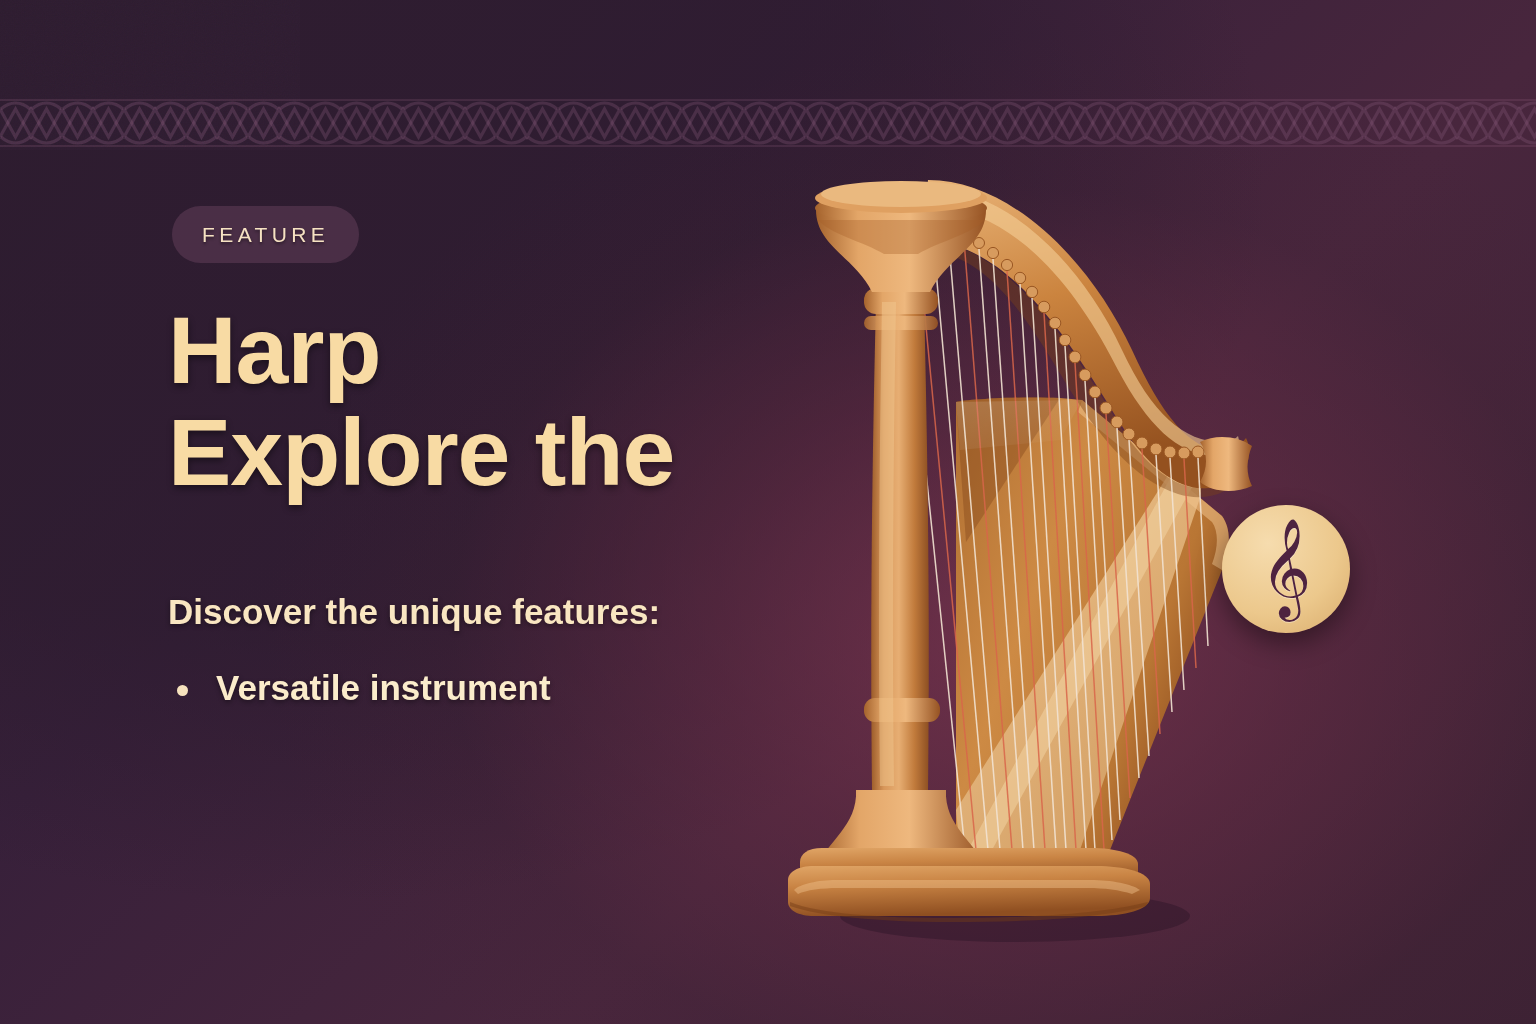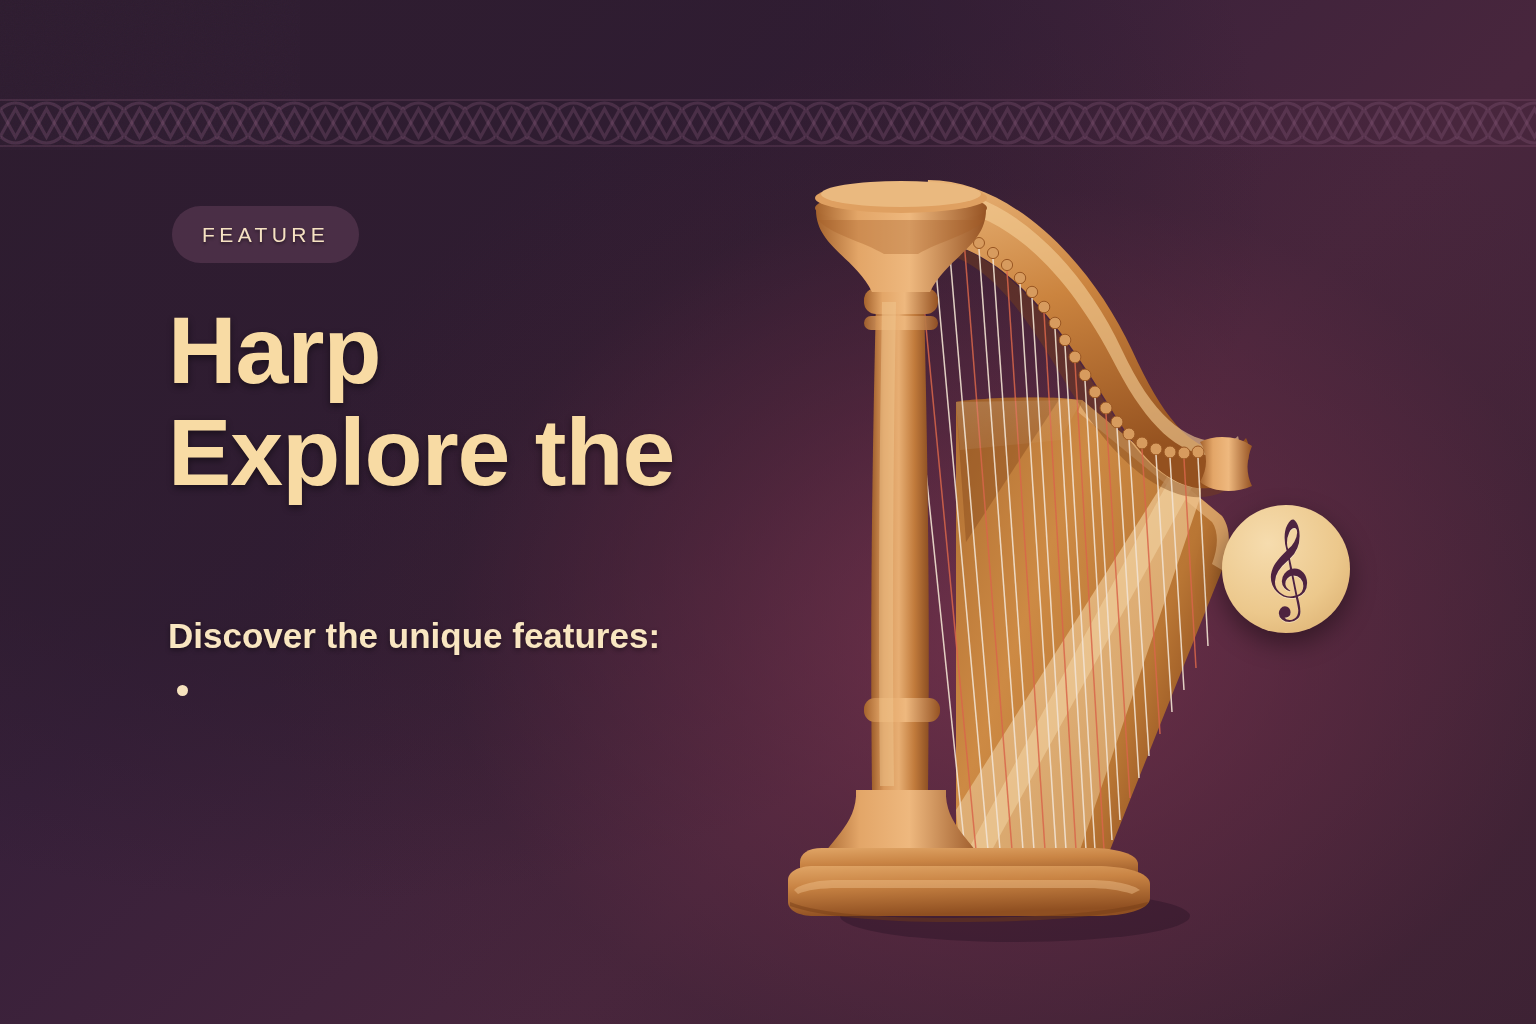--- a/index.html
+++ b/index.html
@@ -27,21 +27,21 @@
     display:flex;align-items:center;padding:0 30px;}
   .badge span{font-size:21px;font-weight:normal;letter-spacing:4.4px;
     color:#f6e2c2;text-shadow:0 2px 3px rgba(0,0,0,.42);}
 
   .headline{position:absolute;left:168px;top:300px;width:640px;
     font-size:95px;font-weight:bold;line-height:1.07;color:#f8dba4;
     letter-spacing:-1px;text-shadow:0 3px 7px rgba(0,0,0,.45);}
 
   .subhead{position:absolute;left:168px;top:592px;
     font-size:35px;font-weight:bold;color:#f9e6c1;
-    text-shadow:0 2px 5px rgba(0,0,0,.40);margin-top:24px;}
+    text-shadow:0 2px 5px rgba(0,0,0,.40);}
 
   .bullets{position:absolute;left:172px;top:668px;margin:0;padding:0;list-style:none;}
   .bullets li{position:relative;padding-left:44px;margin-bottom:30px;
     font-size:35px;font-weight:bold;color:#fbeccb;
     text-shadow:0 2px 5px rgba(0,0,0,.40);}
   .bullets li .dot{position:absolute;left:5px;top:17px;width:11px;height:11px;
     border-radius:50%;background:#f6e2bd;}
 
   
   .medallion{position:absolute;left:1222px;top:505px;width:128px;height:128px;border-radius:50%;
@@ -85,20 +85,21 @@
   <div class="headline">
     <div>Harp</div>
     <div>Explore the</div>
   </div>
 
   <div class="subhead">Discover the unique features:</div>
 
   <ul class="bullets">
     <li>
       <span class="dot"></span>
+      <span>Versatile instrument</span>
     </li>
   </ul>
 
   <svg class="harp" viewBox="0 0 520 800">
     <defs>
       <linearGradient id="colGrad" x1="0" y1="0" x2="1" y2="0">
         <stop offset="0%" stop-color="#9c5c2a"></stop>
         <stop offset="22%" stop-color="#d8975a"></stop>
         <stop offset="48%" stop-color="#e7ae73"></stop>
         <stop offset="75%" stop-color="#c17b3c"></stop>

